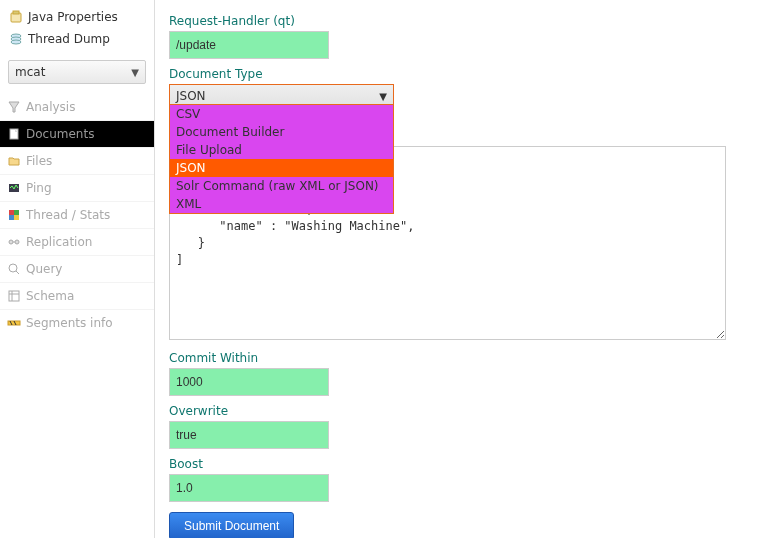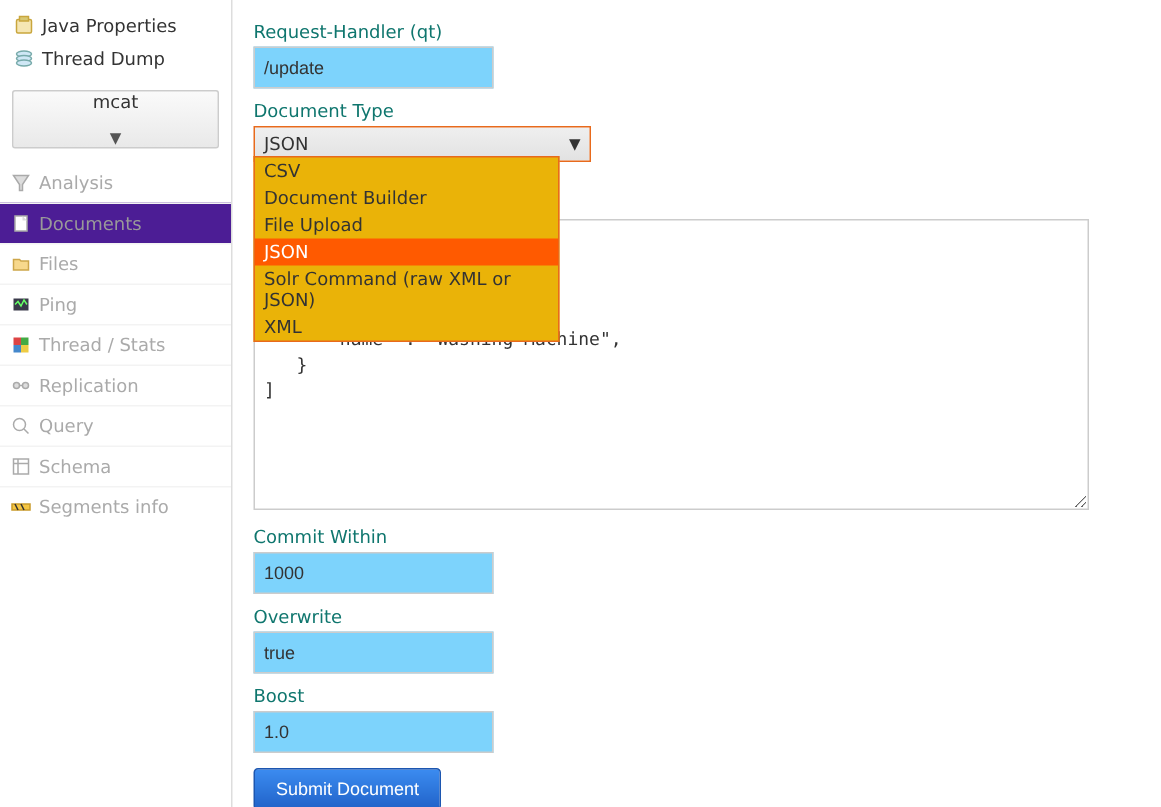--- a/index.html
+++ b/index.html
@@ -25,43 +25,42 @@
     display: flex; align-items: center;
     padding: 3px 0;
     color: #333;
     font-size: 12px;
     cursor: pointer;
   }
   .top-link .icon { width: 16px; height: 16px; margin-right: 4px; display:inline-flex;align-items:center;justify-content:center;}
   .core-select-wrap { padding: 0 8px 6px 8px; }
   .core-select {
     width: 100%;
-    height: 39px;
+    height: 24px;
     border: 1px solid #ccc;
     border-radius: 2px;
     background: linear-gradient(#fafafa,#e9e9e9);
     display:flex; align-items:center; justify-content:space-between;
     padding: 0 6px;
     font-size: 12px;
     cursor: pointer;
-    flex-direction: column;
   }
   .core-select .chev { font-size:10px; color:#555;}
   .nav { margin-top: 4px; }
   .nav-item {
     display: flex; align-items: center;
     padding: 5px 8px 5px 26px;
     color: #aaa;
     font-size: 12px;
     cursor: pointer;
     border-top: 1px solid #f3f3f3;
   }
   .nav-item:first-child{border-top:none;}
   .nav-item.selected {
-    background: #4c1d95;
+    background: #000000;
     color: #999;
   }
   .nav-item .icon {
     width:16px;height:16px;margin-left:-20px;margin-right:4px;
     display:inline-flex;align-items:center;justify-content:center;
   }
   .main {
     flex: 1;
     padding: 6px 14px 10px 14px;
     overflow: hidden;
@@ -73,41 +72,41 @@
     margin-top: 8px;
     margin-bottom: 3px;
   }
   .text-input {
     width: 160px;
     height: 28px;
     border: 1px solid #ccc;
     padding: 3px 6px;
     font-size: 12px;
     color: #333;
-    background:#7dd3fc;
+    background:#86efac;
   }
   .select-box {
     width: 225px;
     height: 24px;
     border: 1px solid #e86a1c;
     background: linear-gradient(#efefef,#e2e2e2);
     display:flex;align-items:center;justify-content:space-between;
     padding:0 6px;
     font-size:12px;
     cursor:pointer;
     position:relative;
   }
   .select-box .chev{font-size:10px;color:#333;}
   .dropdown {
     position:absolute;
     top: 104px;
     left: 14px;
-    width: 204px;
+    width: 225px;
     border: 1px solid #e86a1c;
-    background: #eab308;
+    background: #d946ef;
     z-index: 10;
   }
   .dropdown-item {
     padding: 2px 6px;
     font-size: 12px;
     color: #333;
     cursor: pointer;
   }
   .dropdown-item.highlight {
     background: #ff5a00;

